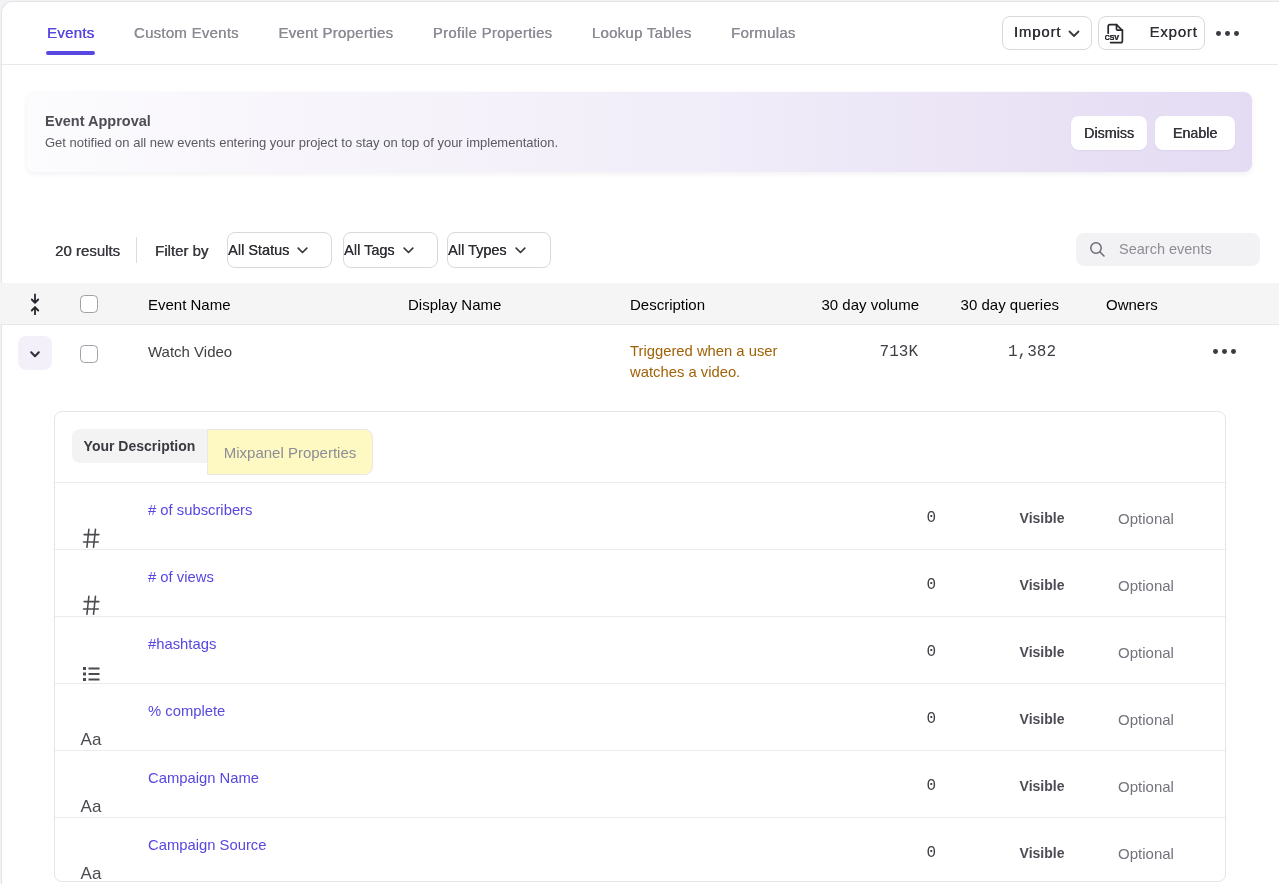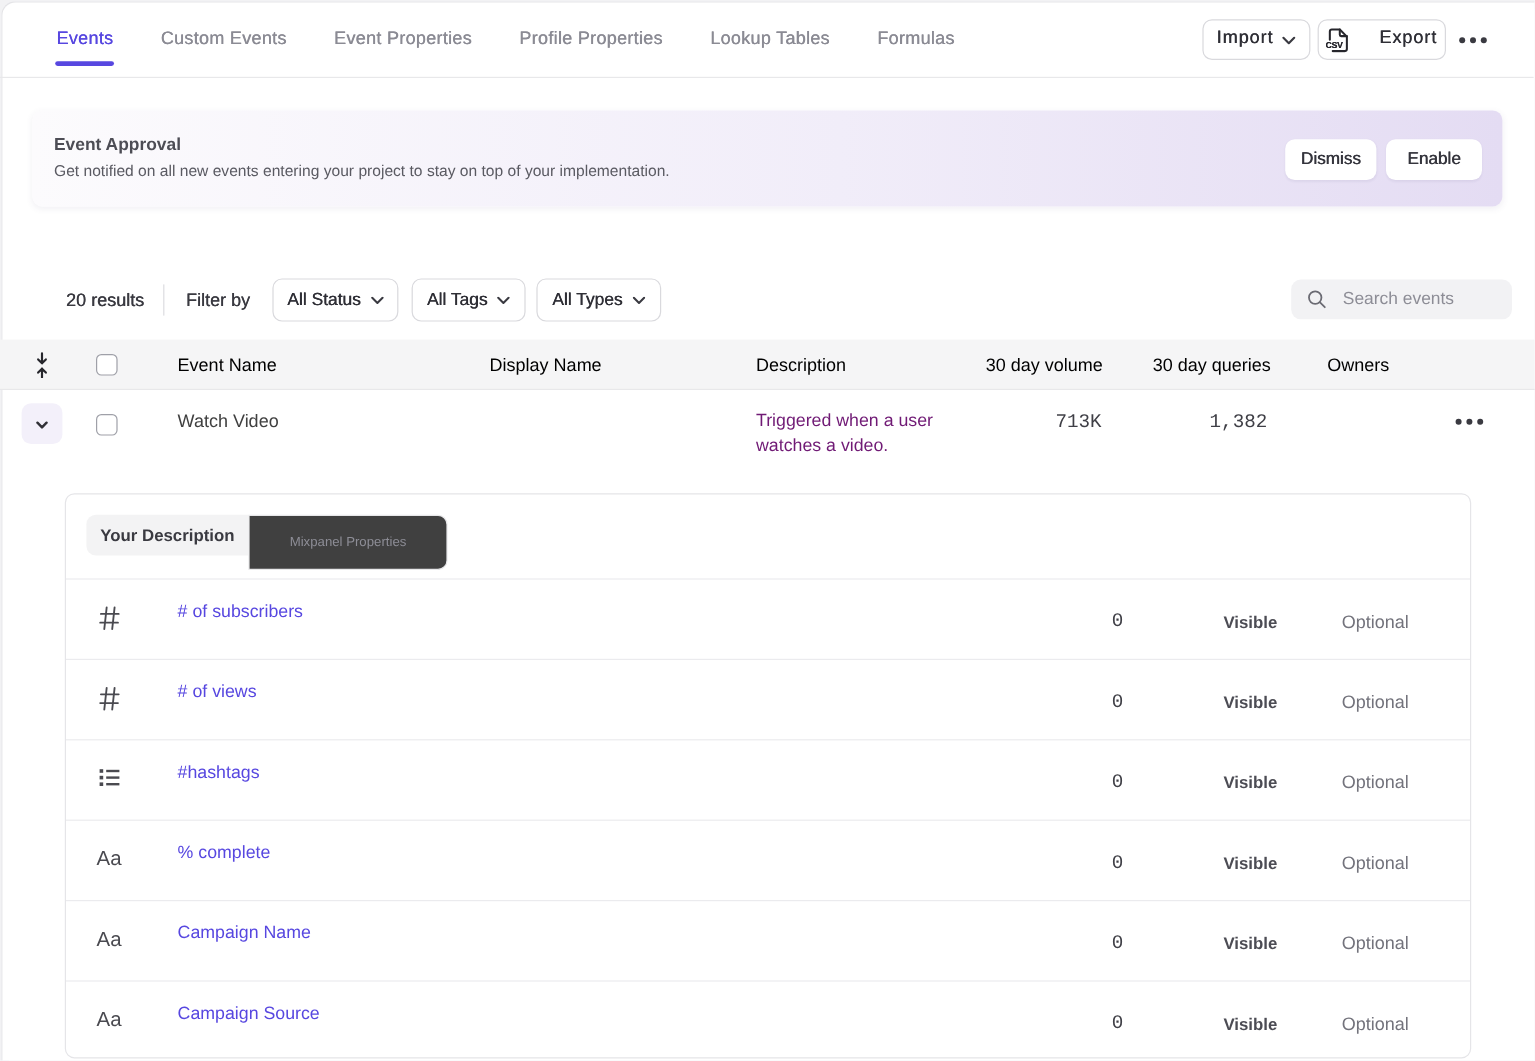--- a/index.html
+++ b/index.html
@@ -25,49 +25,49 @@
     background:linear-gradient(90deg, #fcfbfd 0%, #f1edf9 55%, #e4dcf3 100%);
     box-shadow:0 2px 5px rgba(80,60,120,0.08); }
   .banner h3 { position:absolute; left:18px; top:21px; font-size:14.5px; font-weight:700; color:#4d4d55; }
   .banner p  { position:absolute; left:18px; top:43px; font-size:13px; color:#5a5a62; }
   .wbtn { position:absolute; top:24px; height:34px; background:#fff; border-radius:8px;
     display:flex; align-items:center; justify-content:center; font-size:14.3px; font-weight:400; color:#35353d; text-shadow:0.4px 0 0 #35353d; box-shadow:0 1px 2px rgba(40,30,80,0.06); }
   
   .frow { position:absolute; top:231px; left:0; width:1279px; height:38px; }
   .ftext { position:absolute; top:0; height:38px; display:flex; align-items:center; font-size:15px; color:#3a3a41; font-weight:500; text-shadow:0.3px 0 0 currentColor; }
   .fbtn { position:absolute; top:1px; height:36px; background:#fff; border:1px solid #d9d9dd; border-radius:8px;
-    display:flex; align-items:center; justify-content:center; font-size:14.5px; color:#2f2f36; font-weight:500; text-shadow:0.3px 0 0 currentColor; }
+    display:flex; align-items:center; justify-content:flex-start; font-size:14.5px; color:#2f2f36; font-weight:500; text-shadow:0.3px 0 0 currentColor; }
   .search { position:absolute; left:1076px; top:2px; width:184px; height:33px; background:#f2f2f4; border-radius:8px; }
   .search span { position:absolute; left:43px; top:8px; font-size:14.5px; color:#8d8d96; }
   
   .thead { position:absolute; left:0; top:283px; width:1279px; height:42px; background:#f5f5f6;
     border-bottom:1px solid #e8e8ea; }
   .hlabel { position:absolute; top:0; height:42px; display:flex; align-items:center; font-size:15px; color:#000000; }
   .checkbox { position:absolute; width:18px; height:18px; border:1.2px solid #9fa0a8; border-radius:4.5px; background:#fff; }
   
   .chevbtn { position:absolute; left:18px; top:336px; width:34px; height:34px; background:#f3f0fa; border-radius:8px;
     display:flex; align-items:center; justify-content:center; }
   .mono { font-family:"Liberation Mono", monospace; }
   .dots { display:flex; gap:4.2px; align-items:center; }
   .dots i { width:4.9px; height:4.9px; border-radius:50%; background:#3a3a41; }
   
   .panel { position:absolute; left:54px; top:411px; width:1172px; height:471px;
     border:1px solid #e5e5e8; border-radius:8px; background:#fff; }
   .ptab-a { position:absolute; left:17px; top:17px; width:135px; height:34px; background:#f3f3f4;
     border-radius:8px 0 0 8px; display:flex; align-items:center; justify-content:center;
     font-size:14px; font-weight:700; color:#3a3a41; }
-  .ptab-b { position:absolute; left:152px; top:17px; width:166px; height:46px; background:#404040;
+  .ptab-b { position:absolute; left:152px; top:17px; width:166px; height:46px; background:#fef9c3;
     border:1px solid #e8e8ea; border-radius:0 8px 8px 0; display:flex; align-items:center; justify-content:center;
-    font-size:11px; font-weight:500; color:#8d8d96; }
+    font-size:15px; font-weight:500; color:#8d8d96; }
   .prow { position:absolute; left:0; width:1170px; height:67px; border-top:1px solid #ebebee; }
   .pname { position:absolute; left:93px; top:19px; font-size:14.8px; color:#5747e0; }
   .pzero { position:absolute; right:289px; top:26px; font-size:16px; color:#3f3f46; font-family:"Liberation Mono", monospace; }
   .pvis  { position:absolute; left:949px; top:27px; width:76px; text-align:center; font-size:14px; color:#4c4c54;font-weight:bold; }
   .popt  { position:absolute; left:1048px; top:27px; width:86px; text-align:center; font-size:15px; color:#73737c; }
-  .picon { position:absolute; left:19px; top:0; width:34px; height:67px; display:flex; align-items:center; justify-content:center; }
+  .picon { position:absolute; left:19px; top:0; width:34px; height:67px; display:flex; align-items:flex-end; justify-content:center; }
   .aa { font-size:17px; font-weight:500; color:#4a4a50; letter-spacing:0.2px; position:relative; top:-1.5px; }
 </style>
 </head>
 <body>
 <div class="card"></div>
 
 <div class="nav">
   <div class="tabs">
     <div class="tab active">Events</div>
     <div class="tab">Custom Events</div>
@@ -146,21 +146,21 @@
   <div class="hlabel" style="left:1106px;">Owners</div>
 </div>
 
 <div class="chevbtn">
   <svg width="10" height="7" style="margin-top:3px" viewBox="0 0 10 7">
       <path d="M1.2 1.2 L5 5.2 L8.8 1.2" fill="none" stroke="#303036" stroke-width="2" stroke-linecap="round" stroke-linejoin="round"></path>
     </svg>
 </div>
 <div class="checkbox" style="left:80px; top:345px;"></div>
 <div class="abs" style="left:148px; top:343px; font-size:15px; color:#404040;">Watch Video</div>
-<div class="abs" style="left:630px; top:341px; font-size:14.8px; color:#701a75; line-height:20.5px;">Triggered when a user<br>watches a video.</div>
+<div class="abs" style="left:630px; top:341px; font-size:14.8px; color:#a16207; line-height:20.5px;">Triggered when a user<br>watches a video.</div>
 <div class="abs mono" style="left:719px; top:343px; width:199px; text-align:right; font-size:16px; color:#3f3f46;">713K</div>
 <div class="abs mono" style="left:859px; top:343px; width:197px; text-align:right; font-size:16px; color:#3f3f46;">1,382</div>
 <div class="dots" style="position:absolute; left:1213px; top:349px;">
     <i></i>
     <i></i>
     <i></i>
   </div>
 
 <div class="panel">
   <div class="ptab-a">Your Description</div>

